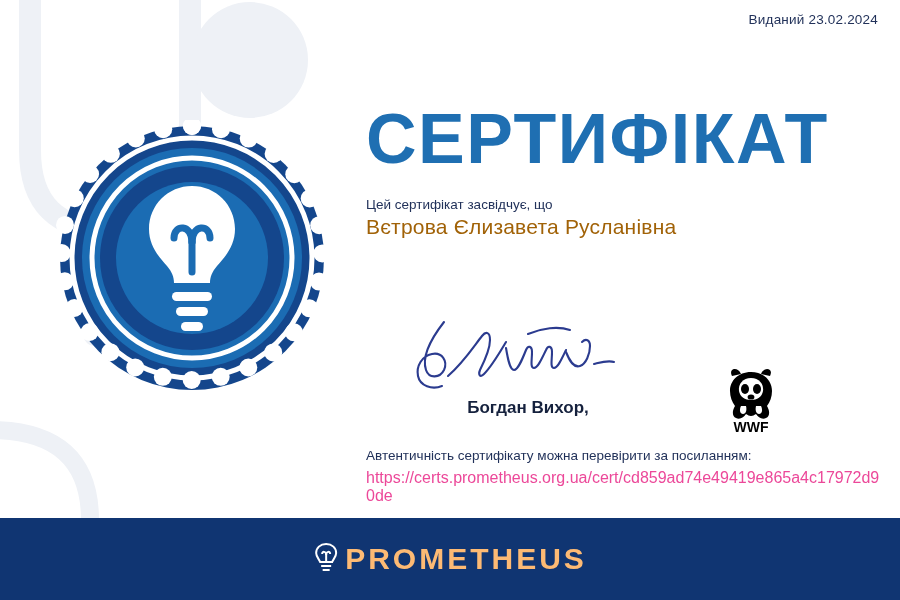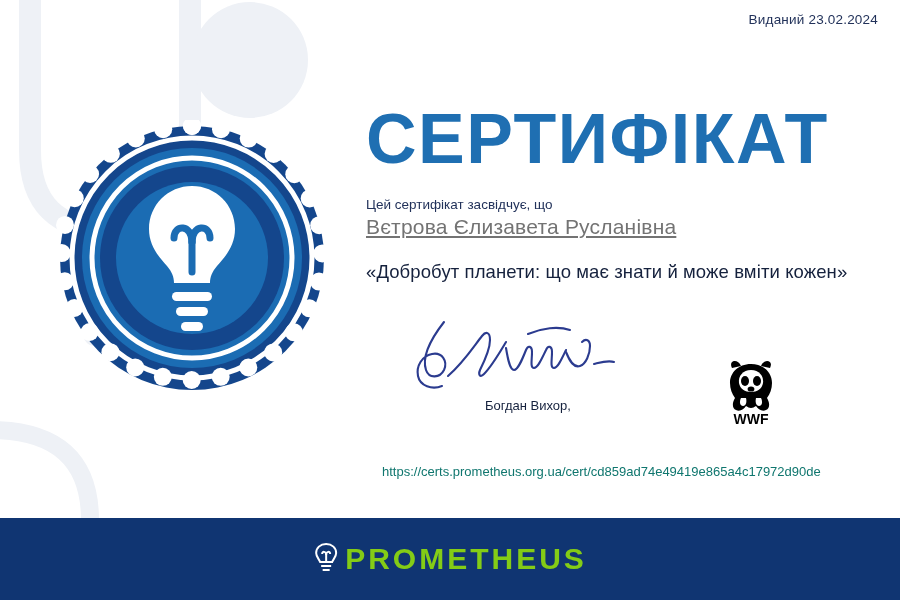--- a/index.html
+++ b/index.html
@@ -70,24 +70,23 @@
     white-space: nowrap;
     margin: 0 0 22px 0;
   }
   .small-label {
     font-size: 13.5px;
     color: #22325a;
     margin: 16px 0 3px 0;
   }
   .recipient {
     font-size: 21px;
-    color: #737373;
+    color: #a16207;
     margin: 0 0 22px 0;
     letter-spacing: .2px;
-    text-decoration: underline;
   }
   .course-title {
     font-size: 18.5px;
     color: #15213d;
     margin: 0;
     letter-spacing: .1px;
   }
 
   
   .signature-block {
@@ -95,57 +94,57 @@
     left: 348px;
     top: 318px;
     width: 360px;
     text-align: center;
   }
   .signature-svg {
     height: 78px;
     margin-bottom: 2px;
   }
   .signer-name {
-    font-size: 13px;
-    font-weight: normal;
+    font-size: 17px;
+    font-weight: bold;
     color: #15213d;
     margin: 0 0 2px 0;
   }
   .signer-role {
     font-size: 11.5px;
     color: #22325a;
     margin: 0;
   }
 
   
   .wwf-logo {
     position: absolute;
     left: 716px;
-    top: 356px;
+    top: 364px;
     width: 70px;
     height: 72px;
   }
   .wwf-logo svg { display: block; }
 
   
   .verify {
     position: absolute;
     left: 366px;
     top: 448px;
     width: 520px;
   }
   .verify-label {
     font-size: 13.5px;
     color: #22325a;
     margin: 0 0 6px 0;
   }
   .verify-url {
-    font-size: 13px;
-    color: #0f766e;
-    margin: 16px;
+    font-size: 16px;
+    color: #ec4899;
+    margin: 0;
     word-break: break-all;
   }
 
   
   .footer {
     position: absolute;
     left: 0;
     bottom: 0;
     width: 900px;
     height: 82px;
@@ -158,21 +157,21 @@
     top: 50%;
     transform: translate(-50%, -50%);
     display: flex;
     align-items: center;
     gap: 6px;
   }
   .footer-wordmark {
     font-size: 30px;
     font-weight: bold;
     letter-spacing: 3px;
-    color: #84cc16;
+    color: #fdba74;
   }
   .footer-bulb { width: 26px; height: 34px; }
   .footer-bulb svg { display: block; }
 </style>
 </head>
 <body>
 
 <div class="certificate">
 
   <div class="bg-watermark">
@@ -261,21 +260,20 @@
         <path d="M138 122 C138 104 120 104 120 118"></path>
         <path d="M138 122 C138 104 156 104 156 118"></path>
       </g>
     </svg>
   </div>
 
   <div class="content">
     <h1 class="cert-title">СЕРТИФІКАТ</h1>
     <p class="small-label">Цей сертифікат засвідчує, що</p>
     <p class="recipient">Вєтрова Єлизавета Русланівна</p>
-    <p class="course-title">«Добробут планети: що має знати й може вміти кожен»</p>
   </div>
 
   <div class="signature-block">
     <div class="signature-svg">
       <svg width="240" height="78" viewBox="0 0 240 78" xmlns="http://www.w3.org/2000/svg" aria-hidden="true">
         <g fill="none" stroke="#2b3b8f" stroke-width="2.1" stroke-linecap="round">
           <path d="M36 4 C22 22 14 40 18 52 C21 61 32 60 36 52 C40 43 34 34 24 36 C14 38 8 48 10 58 C12 68 24 72 34 68"></path>
           <path d="M40 58 C56 44 66 28 74 18 C78 13 82 14 82 22 C82 32 76 44 72 52 C70 57 72 60 76 56 C84 48 92 34 98 24"></path>
           <path d="M98 30 C100 42 102 52 106 52 C110 52 114 42 118 32 C120 27 124 28 124 34 C124 42 122 50 126 50 C130 50 134 40 138 32 C140 27 144 28 144 34 C144 42 142 50 146 50 C150 50 154 40 158 32"></path>
           <path d="M158 34 C162 44 166 50 172 48 C178 46 182 36 182 28 C182 22 178 20 174 24"></path>
@@ -307,20 +305,21 @@
       <g fill="#000000">
         <ellipse cx="29" cy="25" rx="4" ry="5"></ellipse>
         <ellipse cx="41" cy="25" rx="4" ry="5"></ellipse>
         <ellipse cx="35" cy="33" rx="3.4" ry="2.6"></ellipse>
       </g>
       <text x="35" y="68" font-family="Liberation Sans, sans-serif" font-size="14" font-weight="bold" text-anchor="middle" fill="#000000">WWF</text>
     </svg>
   </div>
 
   <div class="verify">
+    <p class="verify-label">Автентичність сертифікату можна перевірити за посиланням:</p>
     <p class="verify-url">https://certs.prometheus.org.ua/cert/cd859ad74e49419e865a4c17972d90de</p>
   </div>
 
   <div class="footer">
     <div class="footer-logo">
       <div class="footer-bulb">
         <svg width="26" height="34" viewBox="0 0 26 34" xmlns="http://www.w3.org/2000/svg" aria-hidden="true">
           <g fill="none" stroke="#ffffff" stroke-width="2">
             <path d="M13 2 C7 2 3 6 3 11 C3 15 6 17 7 20 L19 20 C20 17 23 15 23 11 C23 6 19 2 13 2 Z"></path>
             <path d="M8 24 L18 24"></path>

